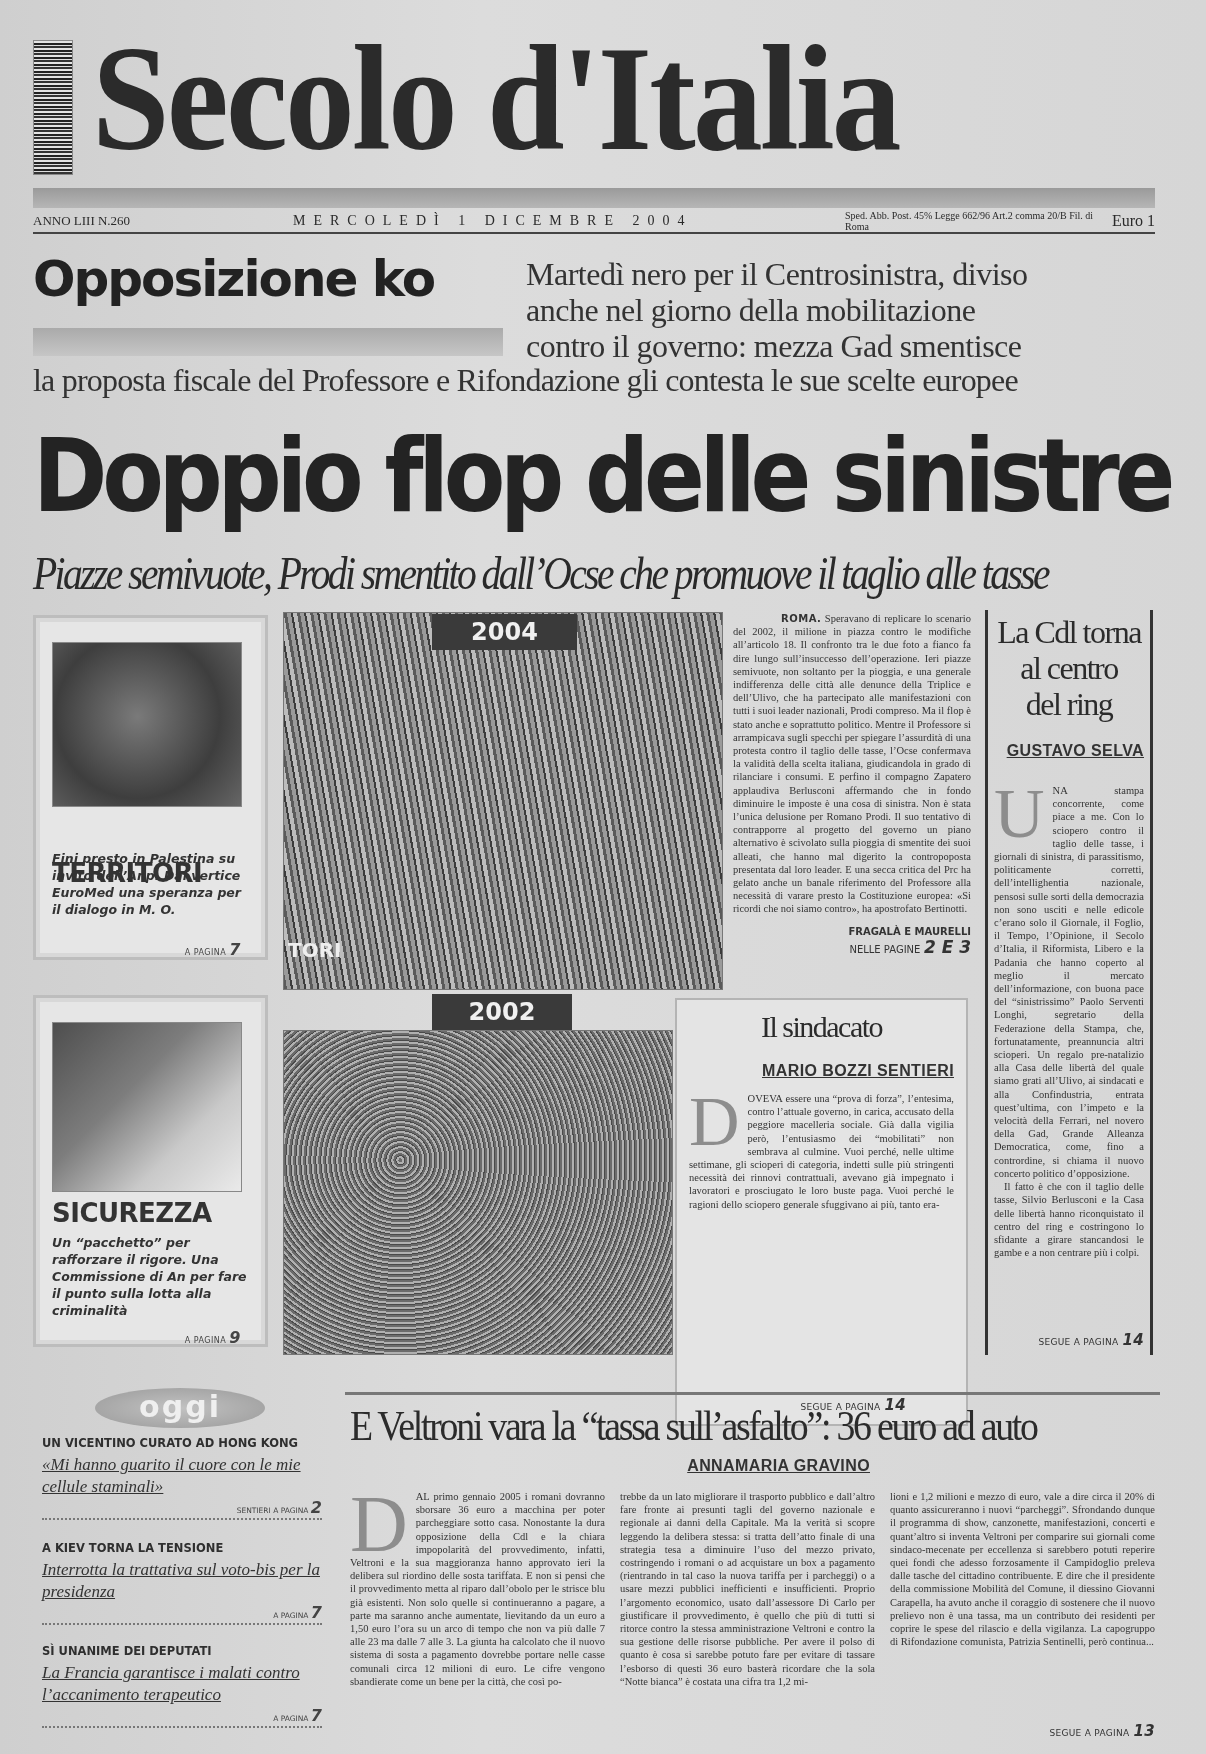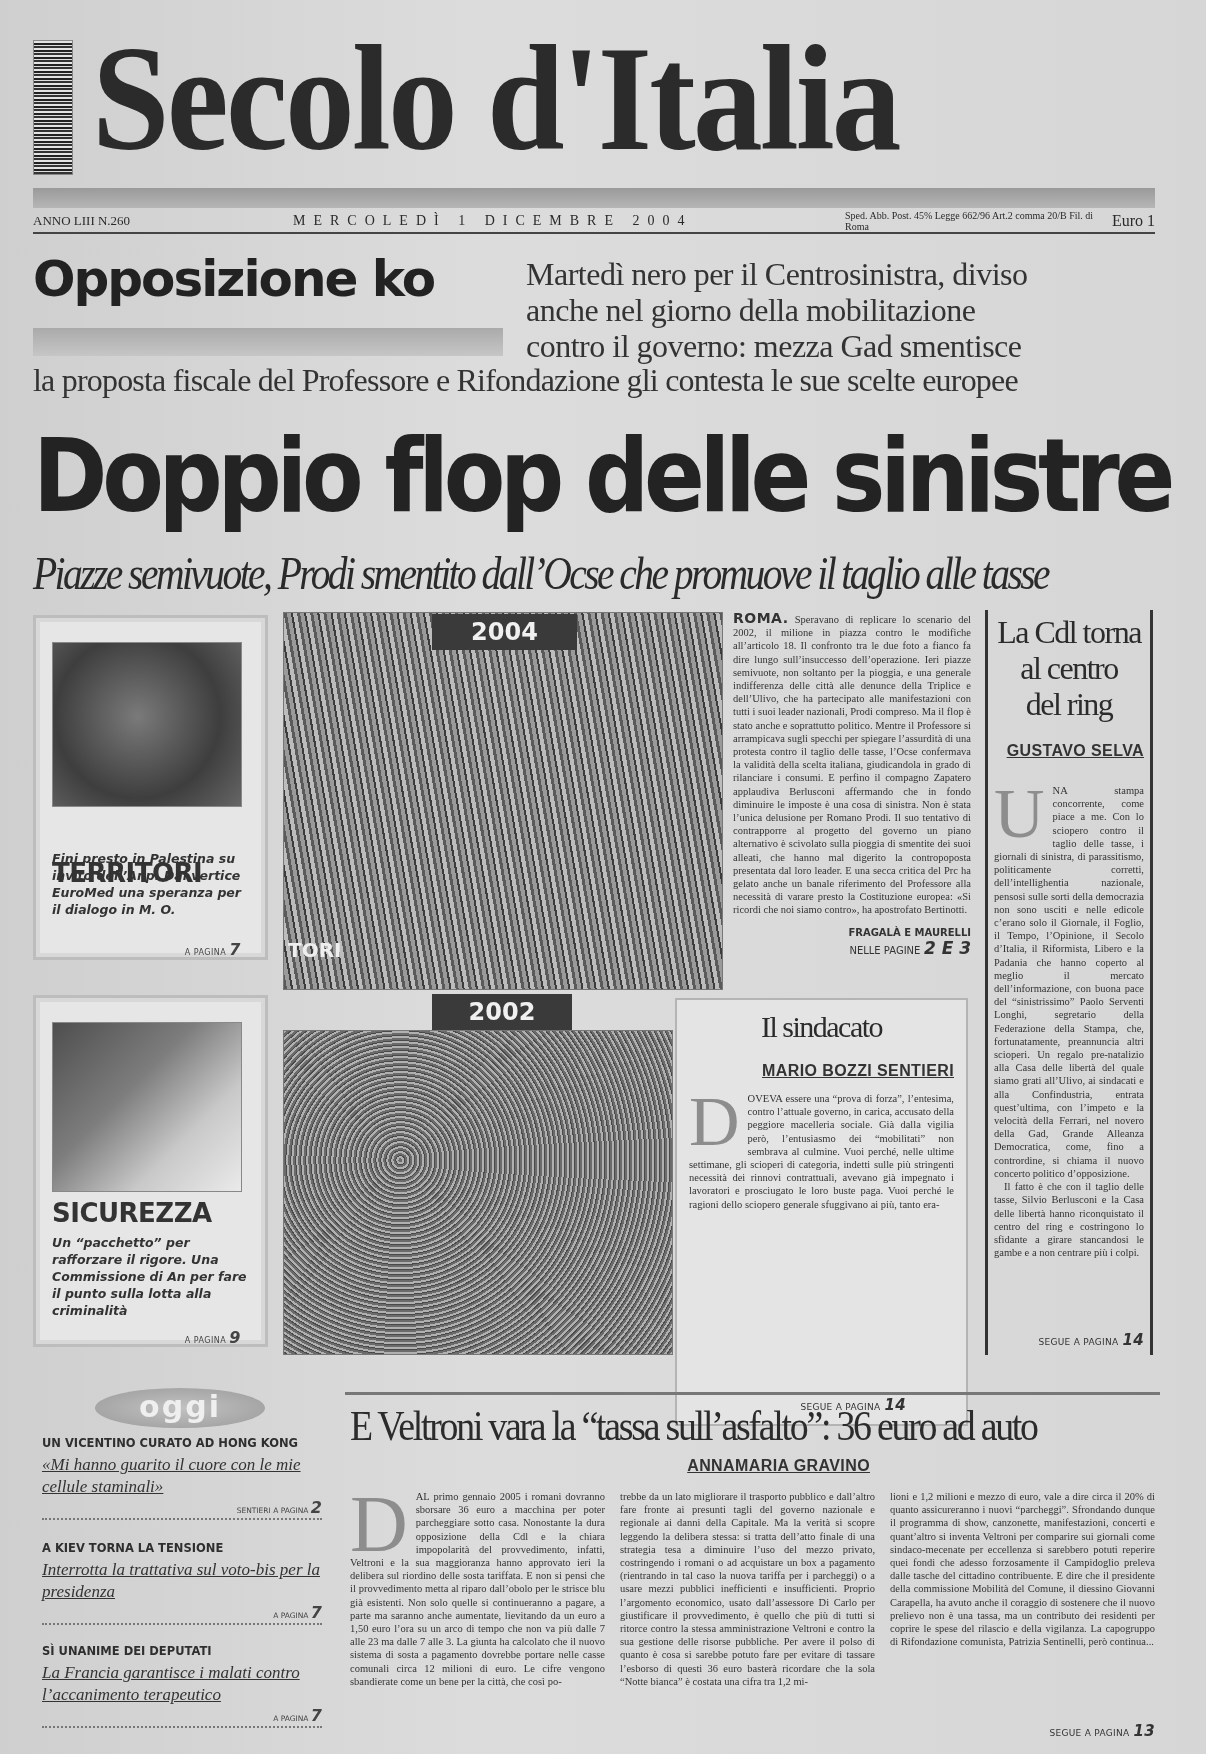--- a/index.html
+++ b/index.html
@@ -35,21 +35,21 @@
   .sidebox .ref { position: absolute; right: 24px; font-family: "DejaVu Sans", sans-serif; font-size: 8px; color: #444; letter-spacing: 0.5px; }
   .sidebox .ref b { font-size: 16px; font-style: italic; }
 
   
   .photo-main { background: repeating-linear-gradient(80deg, #5a5a5a 0 3px, #9a9a9a 3px 7px, #3c3c3c 7px 9px, #bcbcbc 9px 13px), radial-gradient(circle, #888, #444); border: 1px solid #777; }
   .photo-crowd { background: repeating-radial-gradient(circle at 30% 40%, #6b6b6b 0 2px, #b0b0b0 2px 4px, #4a4a4a 4px 5px); border: 1px solid #777; }
   .year-tag { background: #3a3a3a; color: #f0f0f0; font-family: "DejaVu Sans", sans-serif; font-weight: bold; font-size: 24px; text-align: center; line-height: 36px; }
 
   
   .bodytext { font-size: 10.5px; line-height: 13.2px; text-align: justify; color: #333; }
-  .bodytext .lead { font-family: "DejaVu Sans", sans-serif; font-weight: bold; font-size: 14px; letter-spacing: 0.5px; }
+  .bodytext .lead { font-family: "DejaVu Sans", sans-serif; font-weight: bold; font-size: 10px; letter-spacing: 0.5px; margin-left: 48px; }
   .byline-box { font-family: "DejaVu Sans", sans-serif; font-weight: bold; font-size: 10px; text-align: right; color: #333; }
   .byline-box .nelle { font-weight: normal; font-size: 10px; }
   .byline-box b.num { font-size: 17px; font-style: italic; }
 
   .editorial { border-left: 3px solid #333; border-right: 3px solid #333; }
   .ed-title { font-size: 32px; line-height: 36px; text-align: center; letter-spacing: -1.5px; color: #2b2b2b; }
   .author { font-family: Liberation Sans, sans-serif; font-weight: bold; font-size: 16px; text-align: right; text-decoration: underline; letter-spacing: 0.4px; color: #333; }
   .dropcap { float: left; font-size: 70px; line-height: 56px; color: #8d8d8d; margin: 2px 8px 0 0; }
   .segue { font-family: "DejaVu Sans", sans-serif; font-size: 9px; text-align: right; letter-spacing: 0.3px; color: #333; }
   .segue b { font-size: 15px; font-style: italic; margin-left: 4px; }

